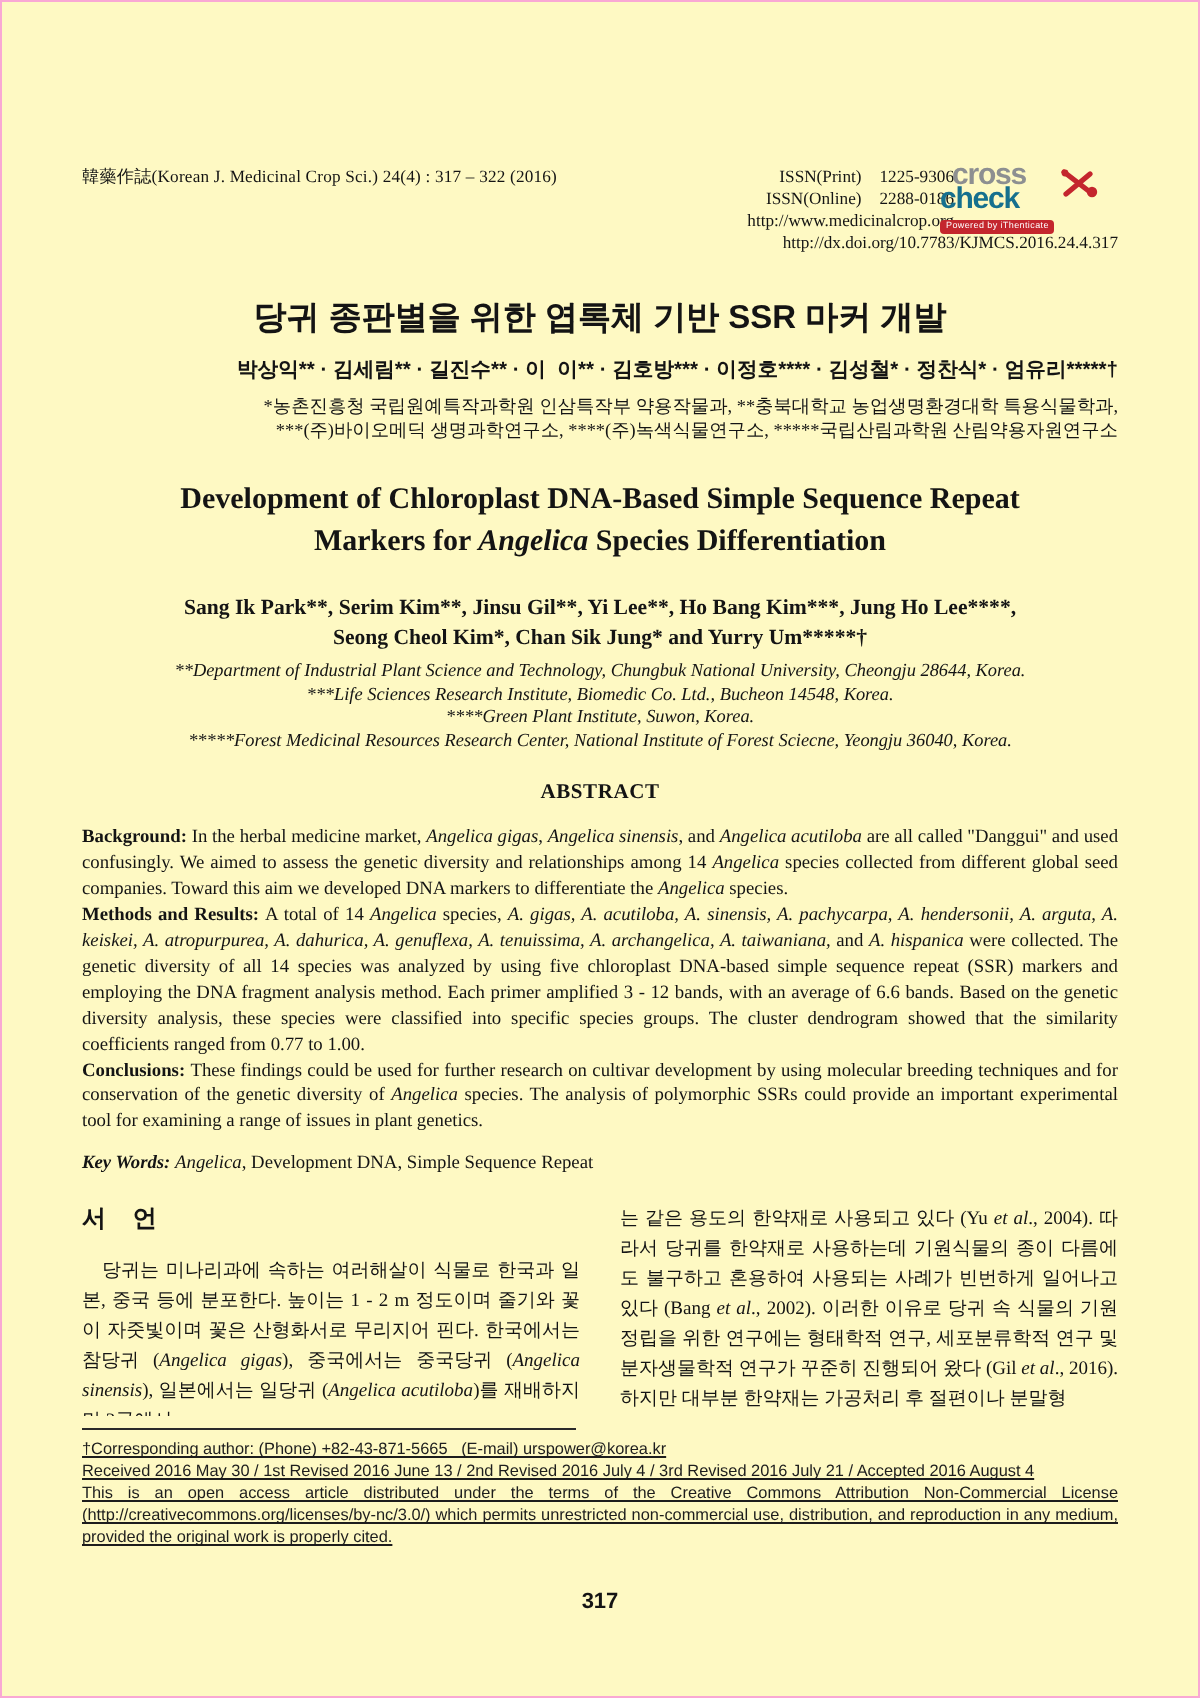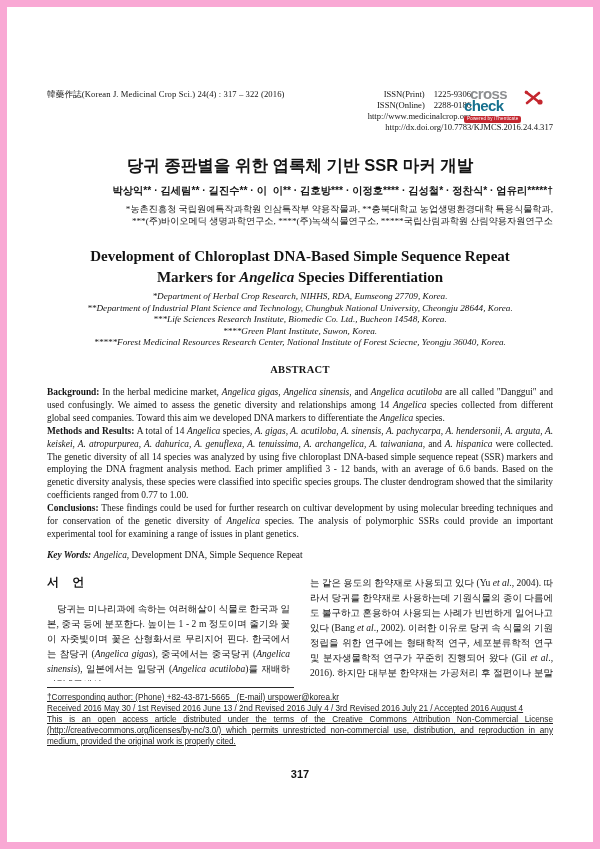--- a/index.html
+++ b/index.html
@@ -1,22 +1,22 @@
 <!DOCTYPE html>
 <html style="--logo-red: #c4262e; --logo-teal: #16708e; --logo-gray: #8d8f91;"><head>
 <meta charset="utf-8">
 <style>
   html,body { margin:0; padding:0; background:#888; }
   .page {
     position:relative;
     width:600px; height:849px;
     margin:0 auto;
-    background:#ffffff;
+    background:#fef9c3;
     box-sizing:border-box;
-    border:7px solid #f9a8d4;
+    border:1px solid #f9a8d4;
     padding:82px 40px 0 40px;
     font-family:"Liberation Serif","DejaVu Serif",serif;
     color:#141414;
     overflow:hidden;
   }
   
   .hdr { display:flex; justify-content:space-between; align-items:flex-start; height:50px; }
   .hdr-left { font-size:8.6px; line-height:11px; letter-spacing:.1px; }
   .hdr-right { position:relative; text-align:right; font-size:8.6px; line-height:11px; min-width:260px; }
   .issn-lines { padding-right:82px; }
@@ -32,21 +32,21 @@
   .cc-check { font-size:15px; font-weight:bold; letter-spacing:-.6px; color:var(--logo-teal,#16708e); margin-top:-3px; }
   .cc-icon { position:absolute; top:1px; right:-2px; width:22px; height:22px; }
   .cc-tag { display:inline-block; margin-top:1px; font-size:4.5px; color:#fff; background:var(--logo-red,#c4262e); border-radius:2px; padding:1px 3px; letter-spacing:.2px; }
   
   .k-title { margin:16px 0 0 0; text-align:center; font-size:16.5px; line-height:21px; font-weight:bold;
              font-family:"Liberation Sans","DejaVu Sans",sans-serif; }
   .k-authors { margin-top:8px; text-align:right; font-size:10.3px; font-weight:bold;
                font-family:"Liberation Sans","DejaVu Sans",sans-serif; }
   .k-affils { margin-top:6px; text-align:right; font-size:9.2px; line-height:11.5px; }
   
-  .e-title { margin:19px 0 4px 0; text-align:center; font-size:15px; line-height:20.5px; font-weight:bold; }
+  .e-title { margin:19px 0 16px 0; text-align:center; font-size:15px; line-height:20.5px; font-weight:bold; }
   .e-authors { margin-top:8px; text-align:center; font-size:10.8px; line-height:15px; font-weight:bold; }
   .e-affils { margin-top:3px; text-align:center; font-size:9.2px; line-height:11.6px; font-style:italic; }
   
   .abs-h { margin:15px 0 0 0; text-align:center; font-size:10.5px; font-weight:bold; letter-spacing:.3px; }
   .abs-body { margin-top:11px; font-size:9.4px; line-height:12.9px; text-align:justify; }
   .abs-body p { margin:0; }
   .keywords { margin:9px 0 0 0; font-size:9.4px; }
   
   .cols { display:flex; gap:20px; margin-top:13px; height:108px; overflow:hidden; }
   .col { flex:1 1 0; min-width:0; }
@@ -106,23 +106,26 @@
   <div class="k-affils">
     <div>*농촌진흥청 국립원예특작과학원 인삼특작부 약용작물과, **충북대학교 농업생명환경대학 특용식물학과,</div>
     <div>***(주)바이오메딕 생명과학연구소, ****(주)녹색식물연구소, *****국립산림과학원 산림약용자원연구소</div>
   </div>
 
   <h2 class="e-title">
     <span>Development of Chloroplast DNA-Based Simple Sequence Repeat</span><br>
     <span><span>Markers for </span><span class="f-i">Angelica</span><span> Species Differentiation</span></span>
   </h2>
 
+  <div class="e-authors">
+    <div>Sang Ik Park**, Serim Kim**, Jinsu Gil**, Yi Lee**, Ho Bang Kim***, Jung Ho Lee****,</div>
+    <div>Seong Cheol Kim*, Chan Sik Jung* and Yurry Um*****†</div>
+  </div>
 
   <div class="e-affils">
-    <div>*Department of Herbal Crop Research, NIHHS, RDA, Eumseong 27709, Korea.</div>
     <div>**Department of Industrial Plant Science and Technology, Chungbuk National University, Cheongju 28644, Korea.</div>
     <div>***Life Sciences Research Institute, Biomedic Co. Ltd., Bucheon 14548, Korea.</div>
     <div>****Green Plant Institute, Suwon, Korea.</div>
     <div>*****Forest Medicinal Resources Research Center, National Institute of Forest Sciecne, Yeongju 36040, Korea.</div>
   </div>
 
   <h3 class="abs-h">ABSTRACT</h3>
 
   <div class="abs-body">
     <p><span class="f-b">Background: </span><span>In the herbal medicine market, </span><span class="f-i">Angelica gigas</span><span>, </span><span class="f-i">Angelica sinensis</span><span>, and </span><span class="f-i">Angelica acutiloba</span><span> are all called "Danggui" and used confusingly. We aimed to assess the genetic diversity and relationships among 14 </span><span class="f-i">Angelica</span><span> species collected from different global seed companies. Toward this aim we developed DNA markers to differentiate the </span><span class="f-i">Angelica</span><span> species.</span></p>

